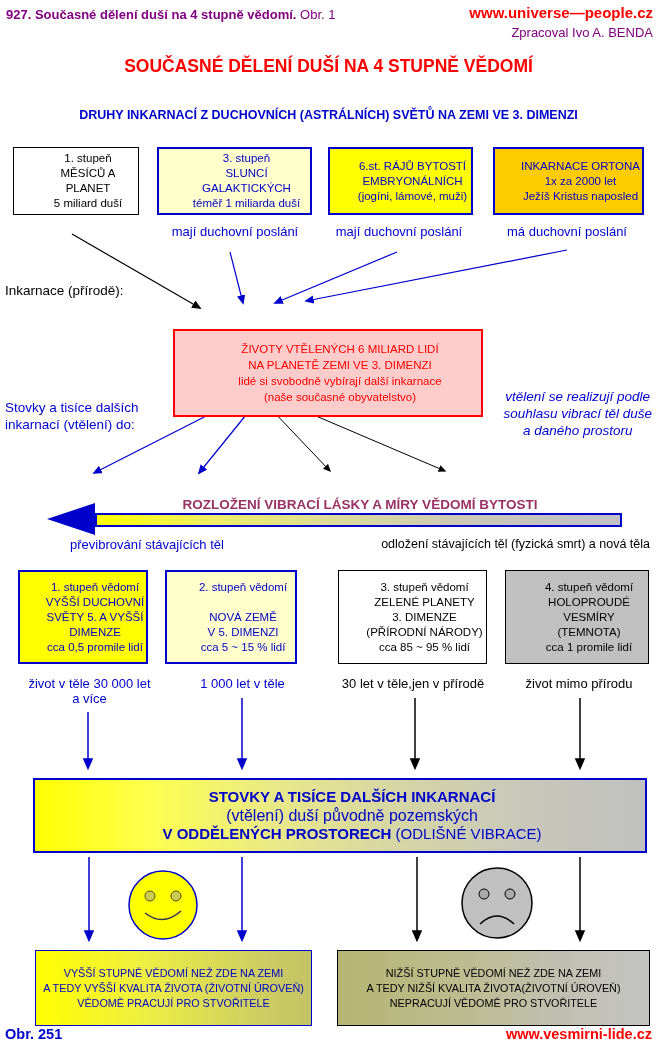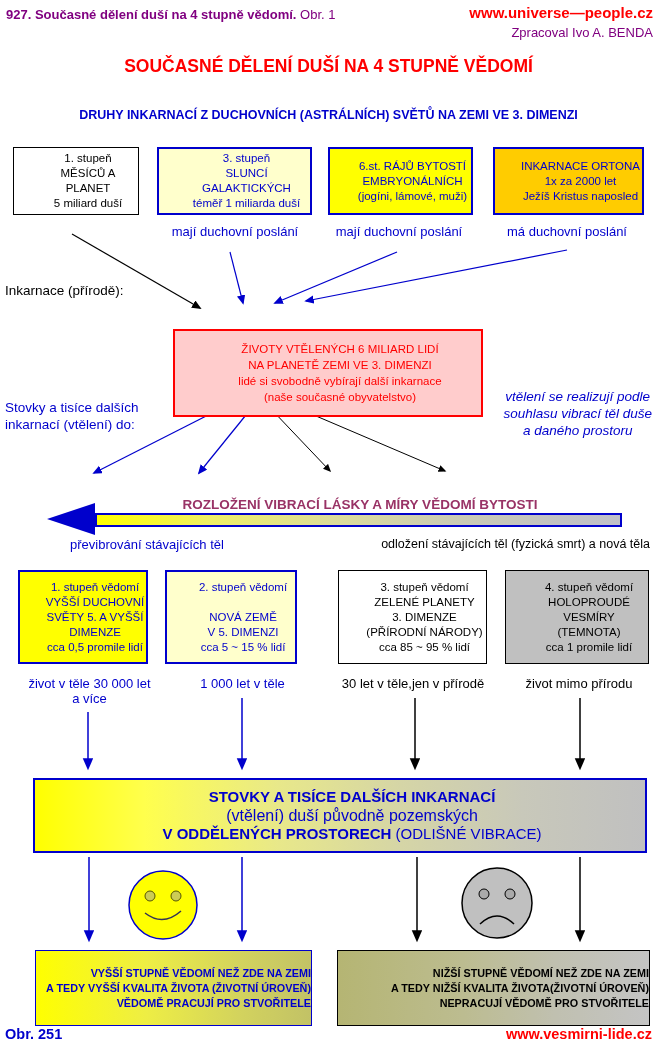--- a/index.html
+++ b/index.html
@@ -19,21 +19,21 @@
   .black{color:#000000;}
   .b{font-weight:bold;}
   .ctr{text-align:center;width:100%;left:0;}
   .blue-border{border:2px solid #0000cc;}
   .black-border{border:1px solid #000000;}
   .note-label{font-size:13px;color:#0000cc;text-align:center;z-index:2;}
   .dur{font-size:13px;text-align:center;line-height:15px;z-index:2;}
   svg.overlay{position:absolute;left:0;top:0;z-index:1;}
   .outcome{display:flex;flex-direction:column;justify-content:center;text-align:center;
     box-sizing:border-box;z-index:2;}
-  .outcome .ln{font-size:10.8px;font-weight:bold;line-height:15px;min-height:15px;text-align:right;}
+  .outcome .ln{font-size:10.8px;font-weight:normal;line-height:15px;min-height:15px;}
 </style>
 </head>
 <body>
 
 <div id="canvas">
 
   <div class="abs purple b" style="left:6px;top:7px;font-size:13px;">
     <span>927.  Současné dělení duší na 4 stupně vědomí.</span>
     <span style="font-weight:normal;">Obr. 1</span>
   </div>

